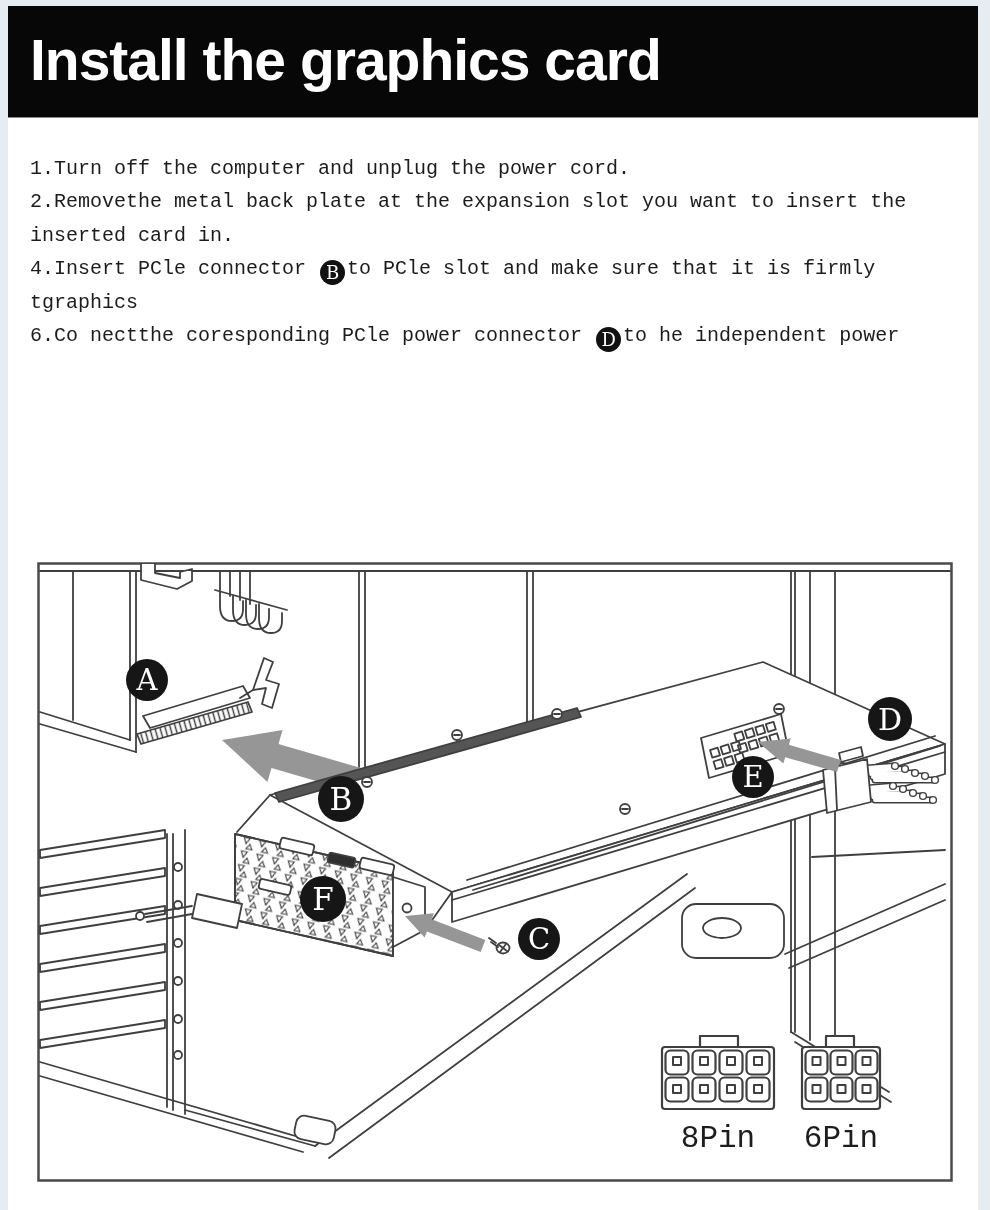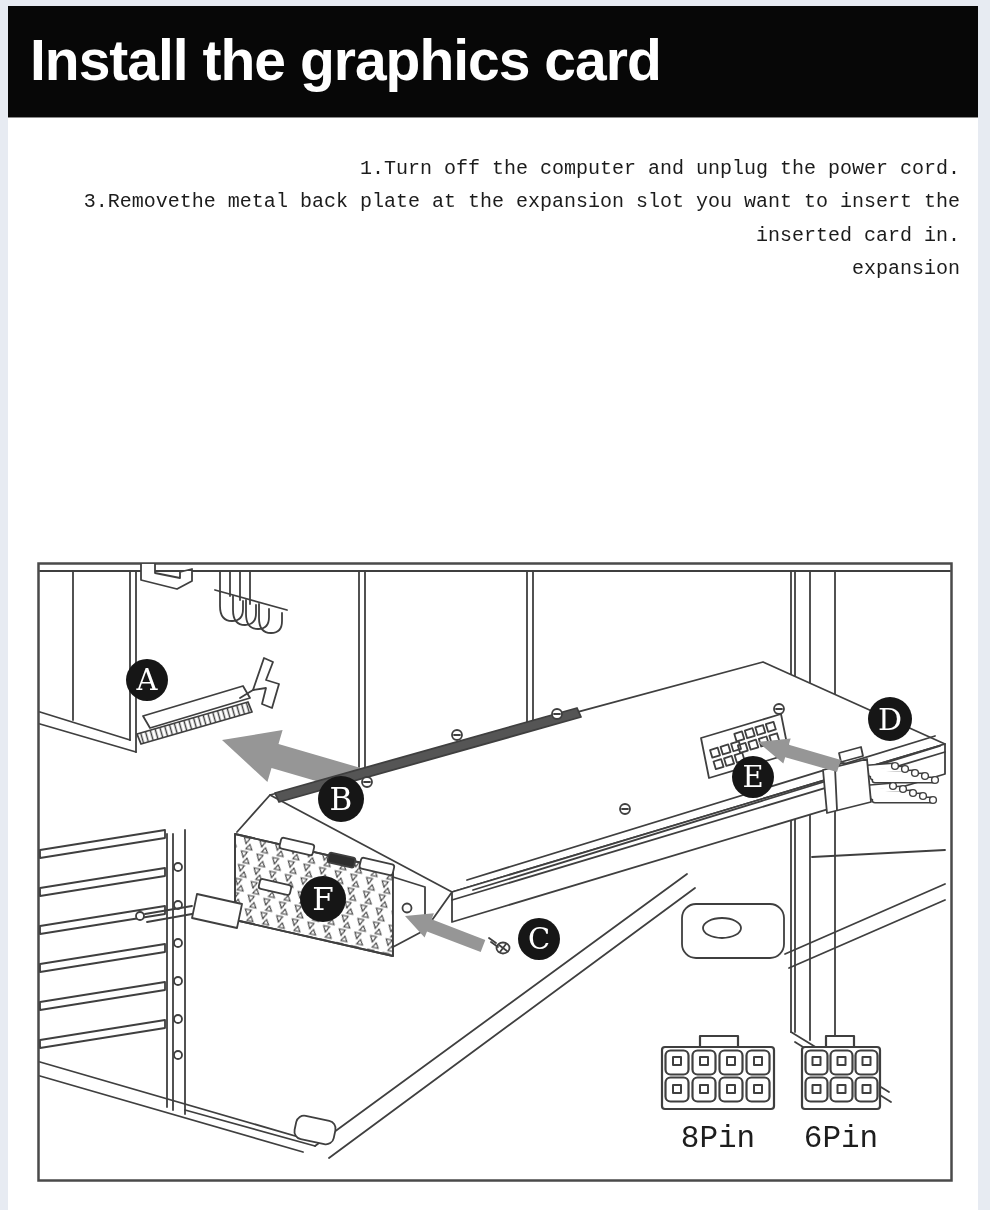--- a/index.html
+++ b/index.html
@@ -19,21 +19,21 @@
     display:flex;align-items:center;
   }
   .header-bar h1{
     margin:0;padding:0 0 4px 22px;
     color:#ffffff;font-size:57px;font-weight:700;letter-spacing:-1px;
     font-family:"Liberation Sans",sans-serif;
   }
   .instructions{
     position:absolute;left:22px;top:146px;width:930px;
     font-family:"Liberation Mono",monospace;
-    font-size:20px;line-height:33.4px;color:#1c1c1c;text-align:right;
+    font-size:20px;line-height:33.4px;color:#1c1c1c;
   }
   .iline{white-space:pre-wrap;}
   .ibadge{
     display:inline-flex;align-items:center;justify-content:center;
     width:25px;height:25px;border-radius:50%;
     background:#111111;color:#ffffff;
     font-family:"DejaVu Serif",serif;font-size:18px;line-height:25px;
     vertical-align:-5px;margin:0 2px;
   }
   .diagram{
@@ -50,23 +50,25 @@
 <body>
 
 <div class="content">
 
   <div class="header-bar">
     <h1>Install the graphics card</h1>
   </div>
 
   <div class="instructions">
       <div class="iline">1.Turn off the computer and unplug the power cord.</div>
-      <div class="iline">3.Removethe metal back plate at the expansion slot you want to insert the</div>
+      <div class="iline">2.Removethe metal back plate at the expansion slot you want to insert the</div>
       <div class="iline">inserted card in.</div>
-      <div class="iline">expansion</div>
+      <div class="iline">4.Insert PCle connector <span class="ibadge">B</span>to PCle slot and make sure that it is firmly</div>
+      <div class="iline">tgraphics</div>
+      <div class="iline">6.Co nectthe coresponding PCle power connector <span class="ibadge">D</span>to he independent power</div>
     </div>
 
   <div class="diagram">
   <svg viewBox="0 0 916 620" width="916" height="620">
     <defs>
       <pattern id="hatch" width="5" height="10" patternUnits="userSpaceOnUse" patternTransform="rotate(-16)">
         <line x1="2.5" y1="0" x2="2.5" y2="10" stroke="#3f3f3f" stroke-width="1.5"></line>
       </pattern>
       <pattern id="tri" width="16" height="14" patternUnits="userSpaceOnUse" patternTransform="rotate(12)">
         <path d="M4,2 L10,2 L7,8 Z M11,8 L14,13 L8,13 Z" fill="none" stroke="#3f3f3f" stroke-width="1.1"></path>

